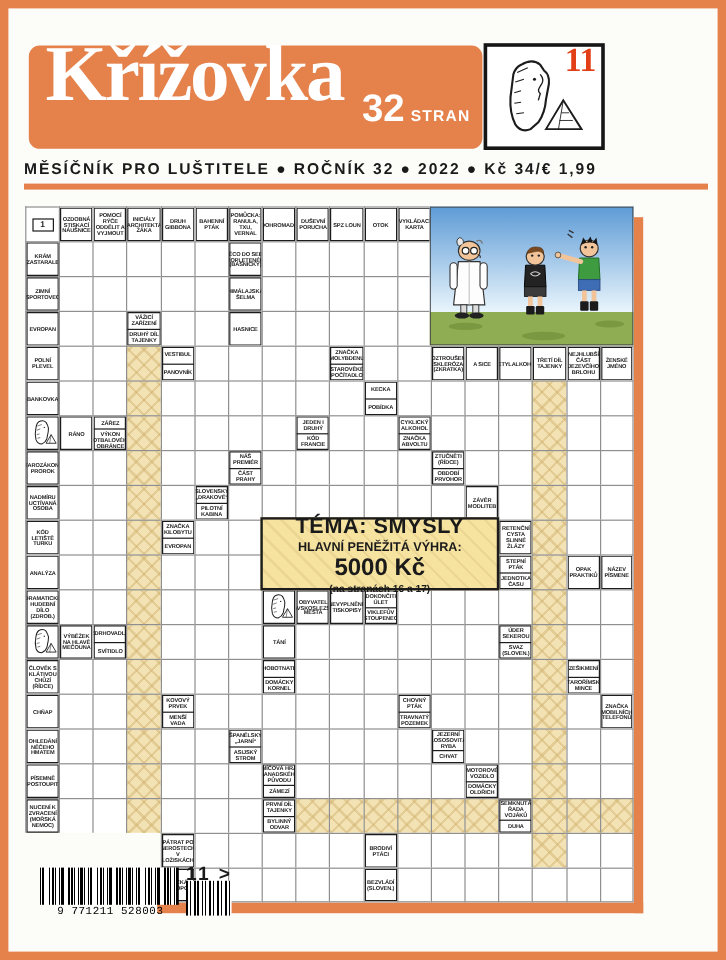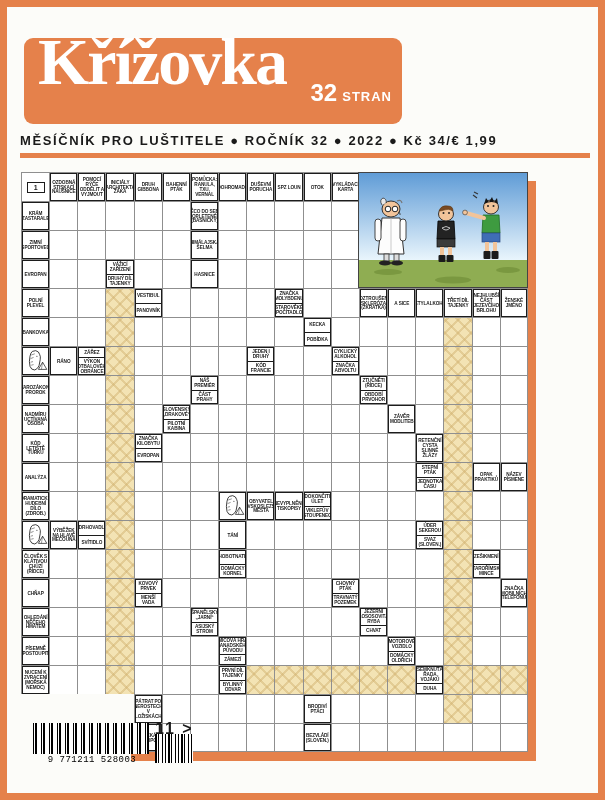--- a/index.html
+++ b/index.html
@@ -7,21 +7,21 @@
         border:7px solid #e5814b;box-sizing:border-box;overflow:hidden;
         font-family:"Liberation Sans",sans-serif;color:#1a1a1a;}
 
   
   .title-box{position:absolute;left:17px;top:31px;width:378px;height:86px;
              background:#e5814b;border-radius:9px;}
   .mag-title{position:absolute;left:14px;top:-14px;margin:0;
              font-family:"Liberation Serif",serif;font-weight:bold;
              font-size:66px;color:#fff;letter-spacing:-2px;}
   .pages-badge{position:absolute;right:10px;top:3px;display:flex;align-items:baseline;gap:5px;color:#fff;}
-  .pages-count{font-size:24px;font-weight:bold;}
+  .pages-count{font-size:32px;font-weight:bold;}
   .pages-label{font-size:13px;font-weight:bold;letter-spacing:1px;margin-top:48px;}
   .sphinx-box{position:absolute;left:396px;top:29px;width:101px;height:89px;
               background:#fff;border:3px solid #161616;box-sizing:border-box;}
   .sphinx-box svg{position:absolute;left:1px;top:2px;}
   .issue-number{position:absolute;right:4px;top:-4px;font-family:"Liberation Serif",serif;
                 font-weight:bold;font-size:28px;color:#e23f18;}
   .subtitle{position:absolute;left:13px;top:126px;width:575px;font-size:13px;
             font-weight:bold;letter-spacing:1.6px;white-space:nowrap;}
   .rule{position:absolute;left:13px;top:146px;width:570px;height:5px;background:#e5814b;}
 
@@ -88,20 +88,31 @@
 <div class="page">
 
   <div class="title-box">
     <h1 class="mag-title">Křížovka</h1>
     <div class="pages-badge">
       <span class="pages-count">32</span>
       <span class="pages-label">STRAN</span>
     </div>
   </div>
 
+  <div class="sphinx-box">
+    <svg width="80" height="82" viewBox="0 0 100 90">
+      <path d="M34 10 Q46 3 54 10 L58 16 Q64 20 63 30 L60 46 Q59 60 52 70 L44 77 Q34 81 28 72 Q22 60 23 44 L26 20 Q28 13 34 10 Z" fill="#fff" stroke="#1c1c1c" stroke-width="2.2"></path>
+      <path d="M30 18 L41 13 M28 28 L37 25 M27 39 L34 37 M27 50 L34 49 M29 61 L37 60" stroke="#1c1c1c" stroke-width="1.1" fill="none"></path>
+      <path d="M54 20 Q58 25 56 29 L53 34 Q51 37 54 40 L52 47" stroke="#1c1c1c" stroke-width="1.4" fill="none"></path>
+      <circle cx="48" cy="25" r="1.6" fill="#1c1c1c"></circle>
+      <path d="M60 77 L78 47 L97 77 Z" fill="#fff" stroke="#1c1c1c" stroke-width="2"></path>
+      <path d="M78 47 L73 77 M76 60 L84 60 M74 68 L88 68" stroke="#1c1c1c" stroke-width="0.9" fill="none"></path>
+    </svg>
+    <span class="issue-number">11</span>
+  </div>
 
   <div class="subtitle">MĚSÍČNÍK PRO LUŠTITELE ● ROČNÍK 32 ● 2022 ● Kč 34/€ 1,99</div>
   <div class="rule"></div>
 
   <div class="grid-wrap">
     <div class="grid-shadow-right"></div>
     <div class="grid-shadow-bottom"></div>
     <div class="cells">
         <div class="cell numcell">
           <span class="numbox">1</span>
@@ -707,20 +718,26 @@
         <path d="M119 26 l-4 -3 M120 22 l-4 -2" stroke="#333" stroke-width="1.1"></path>
         <rect x="124" y="61" width="18" height="9" fill="#3f6db5" stroke="#28497e" stroke-width="0.7"></rect>
         <rect x="127" y="70" width="4" height="9" fill="#f2c49a"></rect>
         <rect x="135" y="70" width="4" height="9" fill="#f2c49a"></rect>
         <rect x="125.5" y="79" width="7" height="8" rx="1" fill="#1b1b1b"></rect>
         <rect x="133.5" y="79" width="7" height="8" rx="1" fill="#1b1b1b"></rect>
       </g>
       <rect x="0.5" y="0.5" width="169" height="115" fill="none" stroke="#444" stroke-width="1"></rect>
     </svg>
 
+    <div class="promo">
+      <div class="promo-title">TÉMA: SMYSLY</div>
+      <div class="promo-prize-label">HLAVNÍ PENĚŽITÁ VÝHRA:</div>
+      <div class="promo-prize">5000 Kč</div>
+      <div class="promo-pages">(na stranách 16 a 17)</div>
+    </div>
   </div>
 
   <div class="barcode">
     <div class="bars-main"></div>
     <div class="barcode-digits">9 771211 528003</div>
     <div class="barcode-issue">11 &gt;</div>
     <div class="bars-addon"></div>
   </div>
 
 </div>

